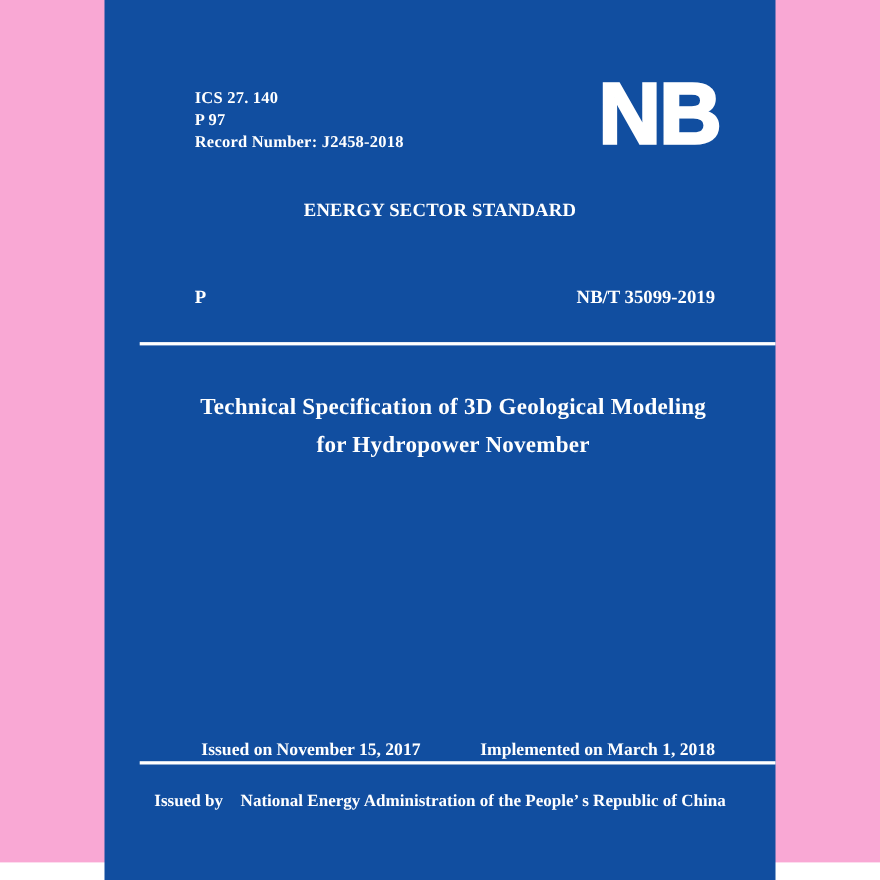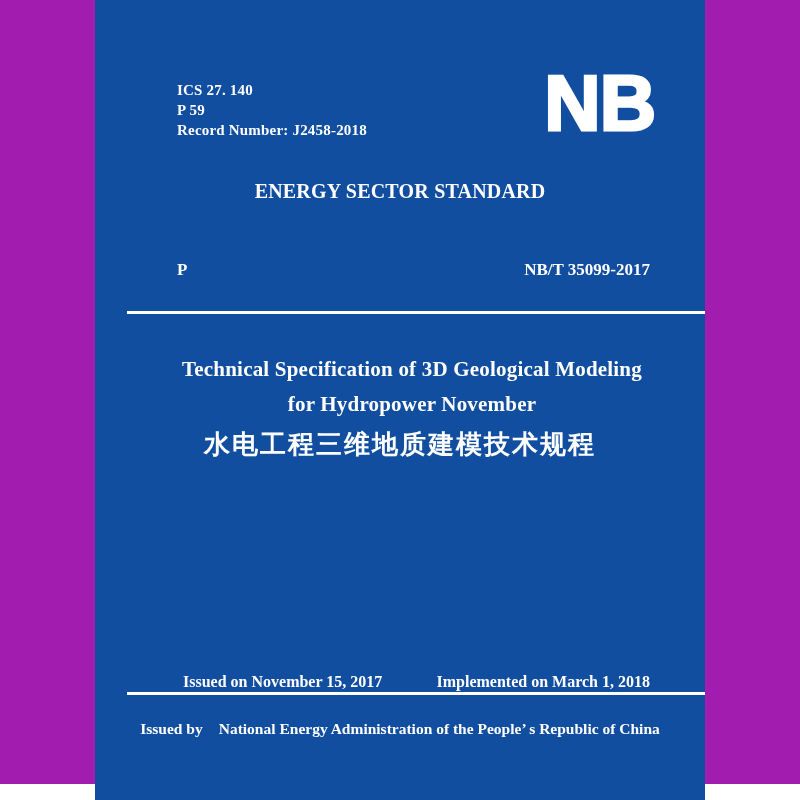--- a/index.html
+++ b/index.html
@@ -8,21 +8,21 @@
     background: #ffffff;
     width: 800px;
     height: 800px;
     overflow: hidden;
     font-family: "Liberation Serif", "DejaVu Serif", serif;
   }
   .page {
     position: relative;
     width: 800px;
     height: 784px;
-    background: #a21caf;
+    background: #f9a8d4;
   }
   .cover {
     position: absolute;
     left: 95px;
     top: 0;
     width: 610px;
     height: 800px;
     background: #114EA0;
     color: #ffffff;
   }
@@ -57,21 +57,21 @@
   
   .std-header {
     position: absolute;
     left: 0;
     right: 0;
     top: 176px;
     text-align: center;
     font-weight: bold;
   }
   .std-header .en {
-    font-size: 20px;
+    font-size: 17px;
     line-height: 30px;
     letter-spacing: 0.2px;
   }
   .std-header .cn {
     font-family: "Liberation Sans", "DejaVu Sans", sans-serif;
     font-size: 19px;
     line-height: 28px;
     letter-spacing: 1px;
   }
 
@@ -152,41 +152,40 @@
   .issuer-row .issuer-label { margin-right: 16px; }
 </style>
 </head>
 <body>
 
 <div class="page">
   <div class="cover">
 
     <div class="meta">
       <div>ICS 27. 140</div>
-      <div>P 59</div>
+      <div>P 97</div>
       <div>Record Number: J2458-2018</div>
     </div>
 
     <div class="nb-logo">NB</div>
 
     <div class="std-header">
       <div class="en">ENERGY SECTOR STANDARD</div>
     </div>
 
     <div class="code-row">
       <span>P</span>
-      <span>NB/T 35099-2017</span>
+      <span>NB/T 35099-2019</span>
     </div>
 
     <div class="rule rule-top"></div>
 
     <div class="title-block">
       <div class="en">Technical Specification of 3D Geological Modeling</div>
       <div class="en">for Hydropower November</div>
-      <div class="cn">水电工程三维地质建模技术规程</div>
     </div>
 
     <div class="dates-row">
       <span>Issued on November 15, 2017</span>
       <span>Implemented on March 1, 2018</span>
     </div>
 
     <div class="rule rule-bottom"></div>
 
     <div class="issuer-row">

